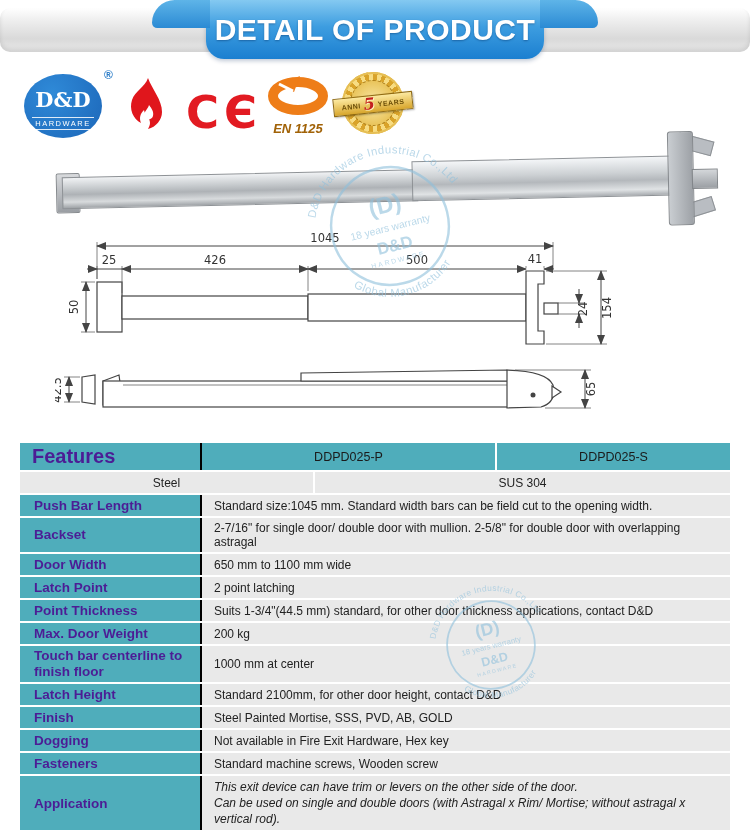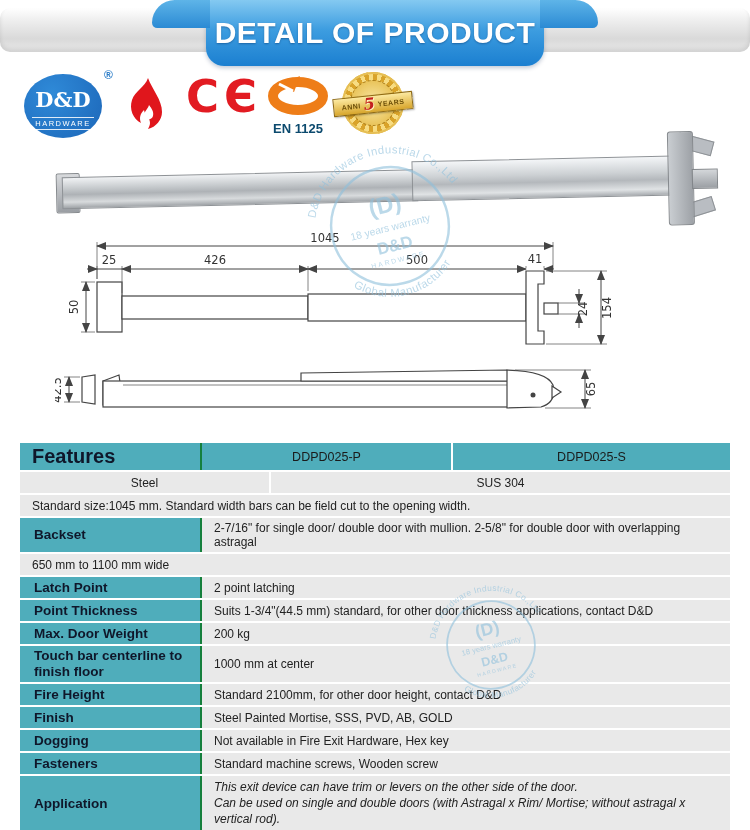--- a/index.html
+++ b/index.html
@@ -4,45 +4,45 @@
 <style>
   * { margin:0; padding:0; box-sizing:border-box; }
   body { font-family:"Liberation Sans", sans-serif; background:#fff; }
   .page { position:relative; width:750px; height:830px; background:#fff; overflow:hidden; }
 
   
   .silver-bar { position:absolute; top:8px; left:0; width:750px; height:44px;
     background:linear-gradient(180deg,#ffffff 0%,#f0f0f0 25%,#d9d9d9 70%,#e9e9e9 100%);
     border-radius:10px; box-shadow:inset 0 -3px 4px rgba(0,0,0,.10); z-index:1; }
   .ribbon { position:absolute; left:50%; top:0; transform:translateX(-50%);
-    width:338px; height:66px; z-index:3;
+    width:338px; height:59px; z-index:3;
     background:linear-gradient(180deg,#84c9f1 0%,#3d9de0 45%,#1b7fd0 100%);
     border-radius:5px 5px 18px 18px; box-shadow:0 2px 4px rgba(0,40,90,.25);
     display:flex; align-items:center; justify-content:center; }
   .ribbon::before, .ribbon::after { content:""; position:absolute; top:0; width:58px; height:28px;
     background:linear-gradient(180deg,#5eb4e8,#2b8ad4); z-index:-1; }
   .ribbon::before { left:-54px; border-radius:26px 0 0 6px; }
   .ribbon::after  { right:-54px; border-radius:0 26px 6px 0; }
   .ribbon-title { color:#fff; font-size:30px; font-weight:bold; letter-spacing:.5px;
     text-shadow:0 1px 2px rgba(0,40,90,.4); }
 
   
   .brand-row { position:absolute; top:68px; left:0; width:750px; height:72px; z-index:2; }
   .dd-logo { position:absolute; left:24px; top:6px; width:78px; height:64px; border-radius:50%;
     background:radial-gradient(circle at 35% 30%, #2f8ad8, #1c66b8);
     color:#fff; text-align:center; }
   .dd-logo-main { font-family:"DejaVu Serif", serif; font-weight:bold; font-size:21px; margin-top:13px; }
   .dd-logo-sub { display:inline-block; font-size:7.5px; letter-spacing:1.5px; margin-top:1px;
     border-top:1px solid rgba(255,255,255,.85); border-bottom:1px solid rgba(255,255,255,.85); padding:1px 3px; }
   .dd-reg { position:absolute; left:104px; top:0px; color:#2a7cc8; font-size:12px; font-weight:bold; }
   .flame-icon { position:absolute; left:124px; top:8px; }
-  .ce-mark { position:absolute; left:186px; top:6px; font-family:"DejaVu Sans", sans-serif;
+  .ce-mark { position:absolute; left:186px; top:22px; font-family:"DejaVu Sans", sans-serif;
     font-size:45px; font-weight:bold; color:#e21b22; letter-spacing:5px; line-height:1; }
   .en-wrap { position:absolute; left:262px; top:6px; width:72px; text-align:center; }
-  .en-label { font-size:13px; font-weight:bold; color:#0c4a6e; margin-top:1px; }
+  .en-label { font-size:13px; font-weight:bold; color:#a16207; margin-top:1px;font-style:italic; }
   .badge { position:absolute; left:342px; top:4px; width:62px; height:62px; border-radius:50%;
     background:repeating-conic-gradient(from 0deg, #d9a32a 0deg 9deg, #f7dc82 9deg 18deg);
     box-shadow:inset 0 0 0 2px #e6bf55; }
   .badge::after { content:""; position:absolute; inset:8px; border-radius:50%;
     background:radial-gradient(#f9e9a8, #e3b53c); border:1px dashed #a97c1a; }
   .badge-banner { position:absolute; left:-9px; right:-9px; top:23px; z-index:2;
     transform:rotate(-6deg); background:linear-gradient(#fce9a0,#d8a62c);
     border:1px solid #8f6a12; box-shadow:1px 1px 2px rgba(0,0,0,.3);
     display:flex; justify-content:center; align-items:center; gap:3px; padding:1px 2px; }
   .anni-word { font-size:7px; font-weight:bold; color:#6b4e07; letter-spacing:.5px; }
@@ -79,28 +79,28 @@
   .wm { position:absolute; pointer-events:none; z-index:5; opacity:.6; }
   .wm text { fill:#8fc0dc; font-family:"Liberation Sans", sans-serif; }
   .wm-1 { left:292px; top:128px; }
   .wm-2 { left:418px; top:572px; }
 
   
   .ftable { position:absolute; left:20px; top:443px; width:710px; z-index:4; }
   .trow { display:flex; border-bottom:2px solid #fff; min-height:23px; }
   .trow.tall { min-height:38px; }
   .trow.tall2 { min-height:44px; }
-  .tlabel { width:182px; background:var(--teal); color:#0f172a; font-weight:bold; font-size:13.5px;
+  .tlabel { width:182px; background:var(--teal); color:#4c1d95; font-weight:bold; font-size:13.5px;
     padding:2px 4px 2px 14px; display:flex; align-items:center; line-height:1.15;
-    border-right:2px solid #15803d; }
+    border-right:2px solid #000000; }
   .tval { background:#e9e9e9; font-size:12px; color:#222; display:flex; align-items:center; }
   .tval.full { flex:1; padding:3px 8px 3px 12px; }
   .tval.full .vline { line-height:1.35;font-style:italic; }
   .tval.split { justify-content:center; text-align:center; }
-  .c2 { width:251px; border-right:2px solid #fff; }
+  .c2 { width:295px; border-right:2px solid #fff; }
   .c3 { flex:1; }
   .header-row { min-height:26px; }
   .header-row .tlabel { font-size:20px; padding-left:12px; }
   .header-row .tval { background:var(--teal); font-size:12.5px; color:#1a1a1a; }
 </style>
 </head>
 <body>
 
 <div class="page">
 
@@ -257,47 +257,49 @@
       <div class="tlabel">Features</div>
       <div class="tval split c2">DDPD025-P</div>
       <div class="tval split c3">DDPD025-S</div>
     </div>
 
   <div class="trow">
         <div class="tval split c2">Steel</div>
         <div class="tval split c3">SUS 304</div>
       </div>
       <div class="trow">
+        <div class="tlabel">Push Bar Length</div>
         <div class="tval full">Standard size:1045 mm. Standard width bars can be field cut to the opening width.</div>
       </div>
       <div class="trow">
         <div class="tlabel">Backset</div>
         <div class="tval full">2-7/16" for single door/ double door with mullion. 2-5/8" for double door with overlapping astragal</div>
       </div>
       <div class="trow">
+        <div class="tlabel">Door Width</div>
         <div class="tval full">650 mm to 1100 mm wide</div>
       </div>
       <div class="trow">
         <div class="tlabel">Latch Point</div>
         <div class="tval full">2 point latching</div>
       </div>
       <div class="trow">
         <div class="tlabel">Point Thickness</div>
         <div class="tval full">Suits 1-3/4"(44.5 mm) standard, for other door thickness applications, contact D&amp;D</div>
       </div>
       <div class="trow">
         <div class="tlabel">Max. Door Weight</div>
         <div class="tval full">200 kg</div>
       </div>
       <div class="trow tall">
         <div class="tlabel">Touch bar centerline to finish floor</div>
         <div class="tval full">1000 mm at center</div>
       </div>
       <div class="trow">
-        <div class="tlabel">Fire Height</div>
+        <div class="tlabel">Latch Height</div>
         <div class="tval full">Standard 2100mm, for other door height,  contact D&amp;D</div>
       </div>
       <div class="trow">
         <div class="tlabel">Finish</div>
         <div class="tval full">Steel Painted Mortise, SSS, PVD, AB, GOLD</div>
       </div>
       <div class="trow">
         <div class="tlabel">Dogging</div>
         <div class="tval full">Not available in Fire Exit Hardware, Hex key</div>
       </div>

